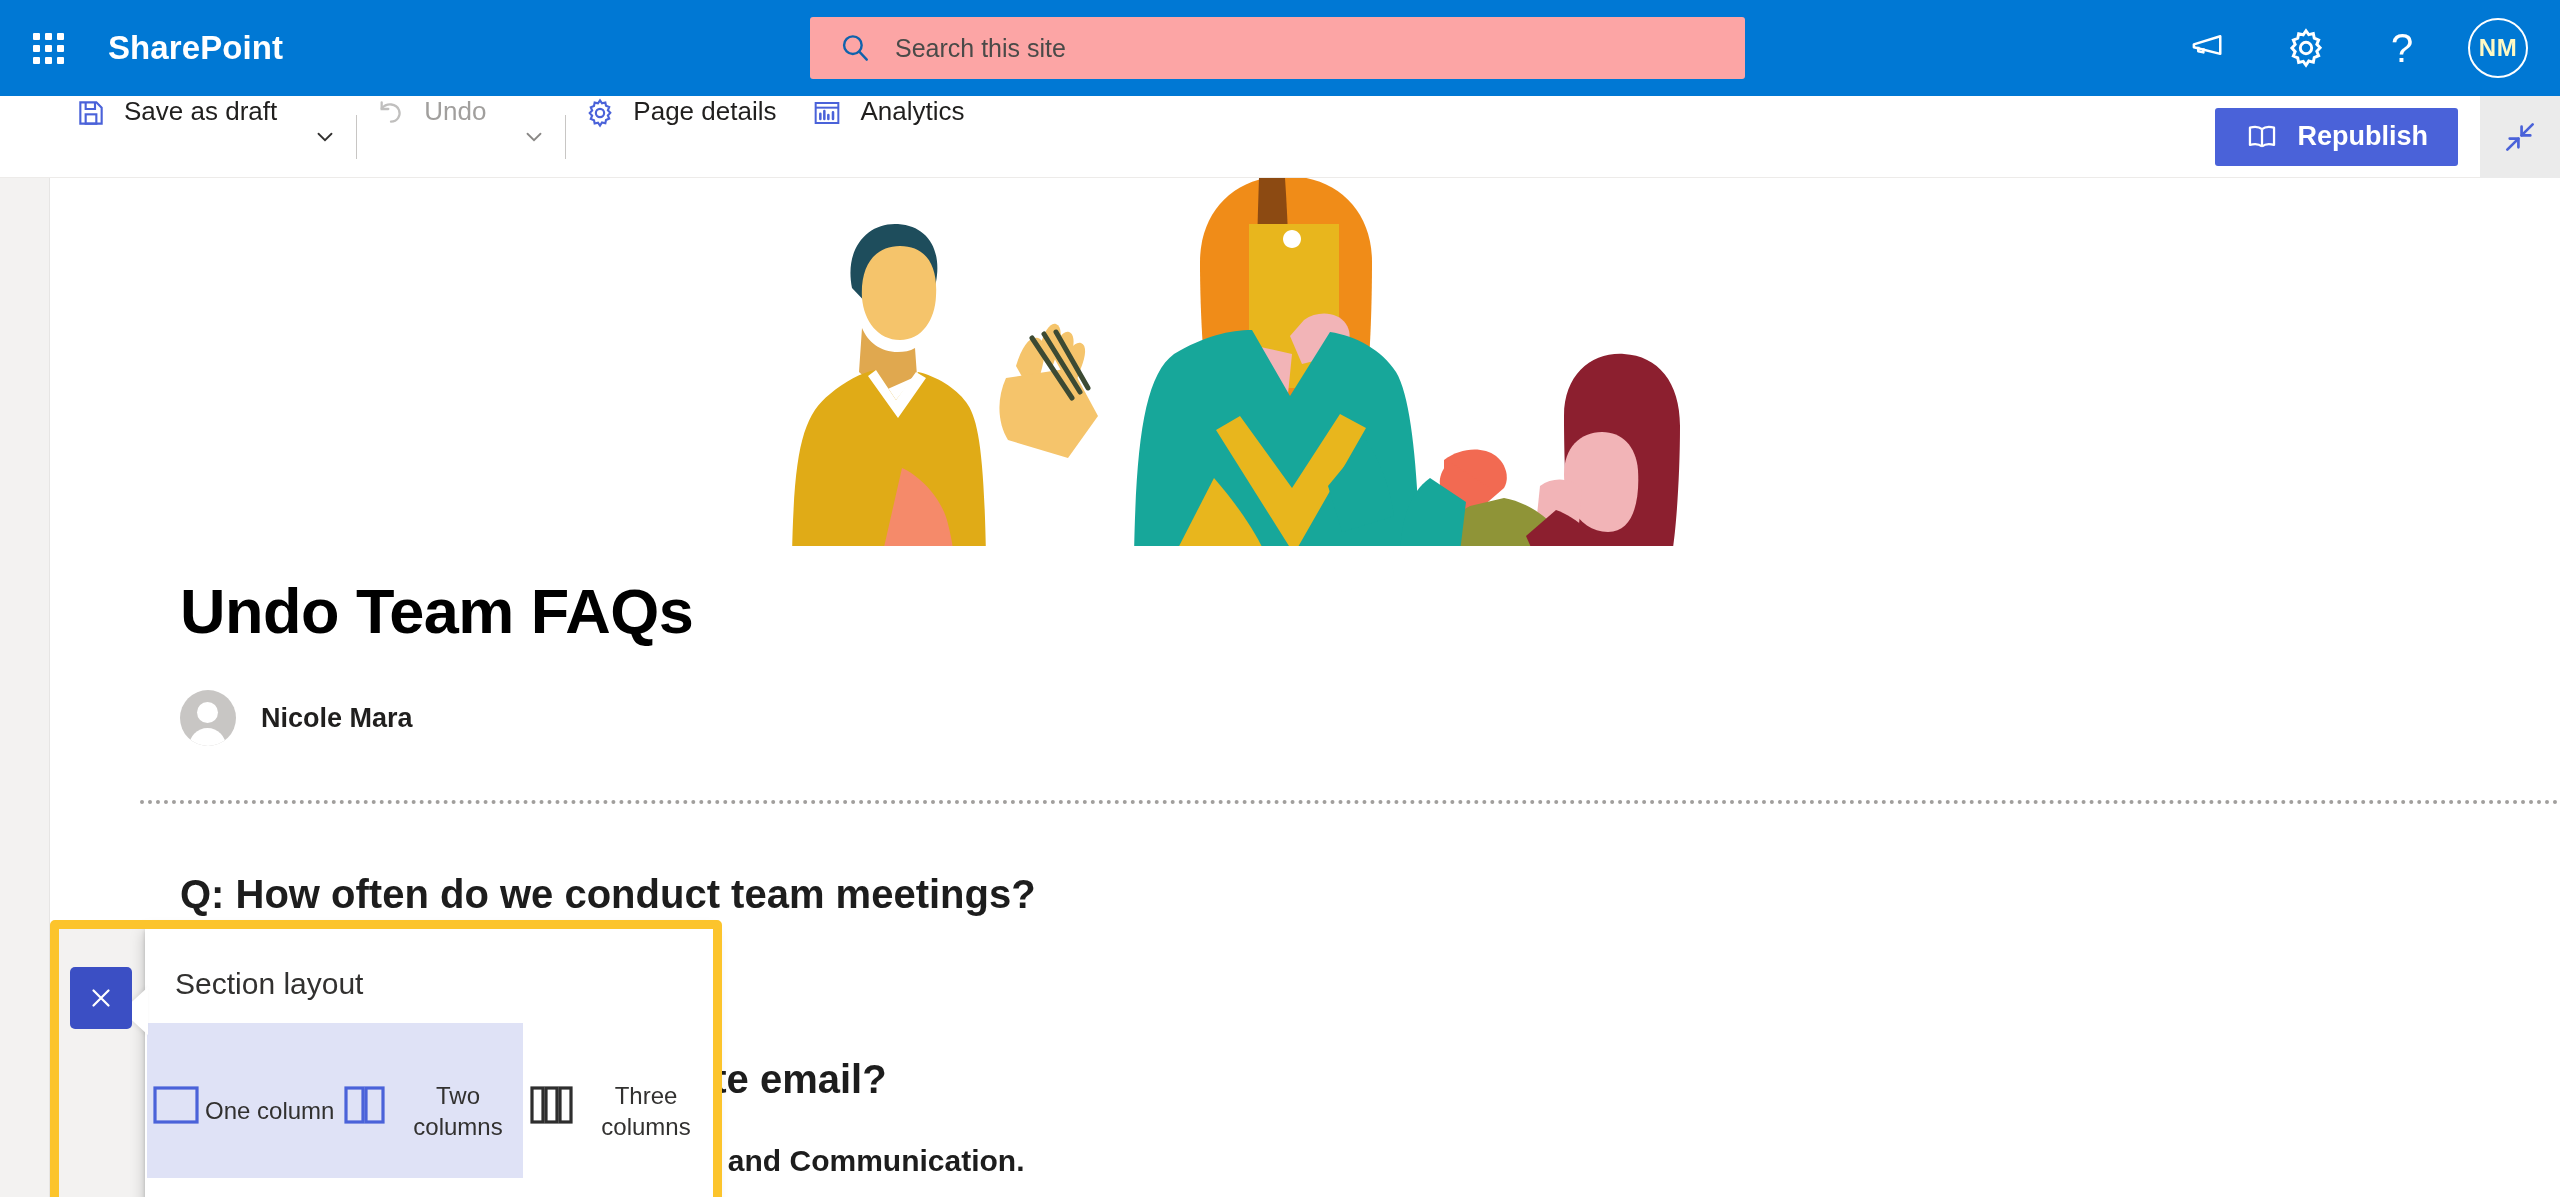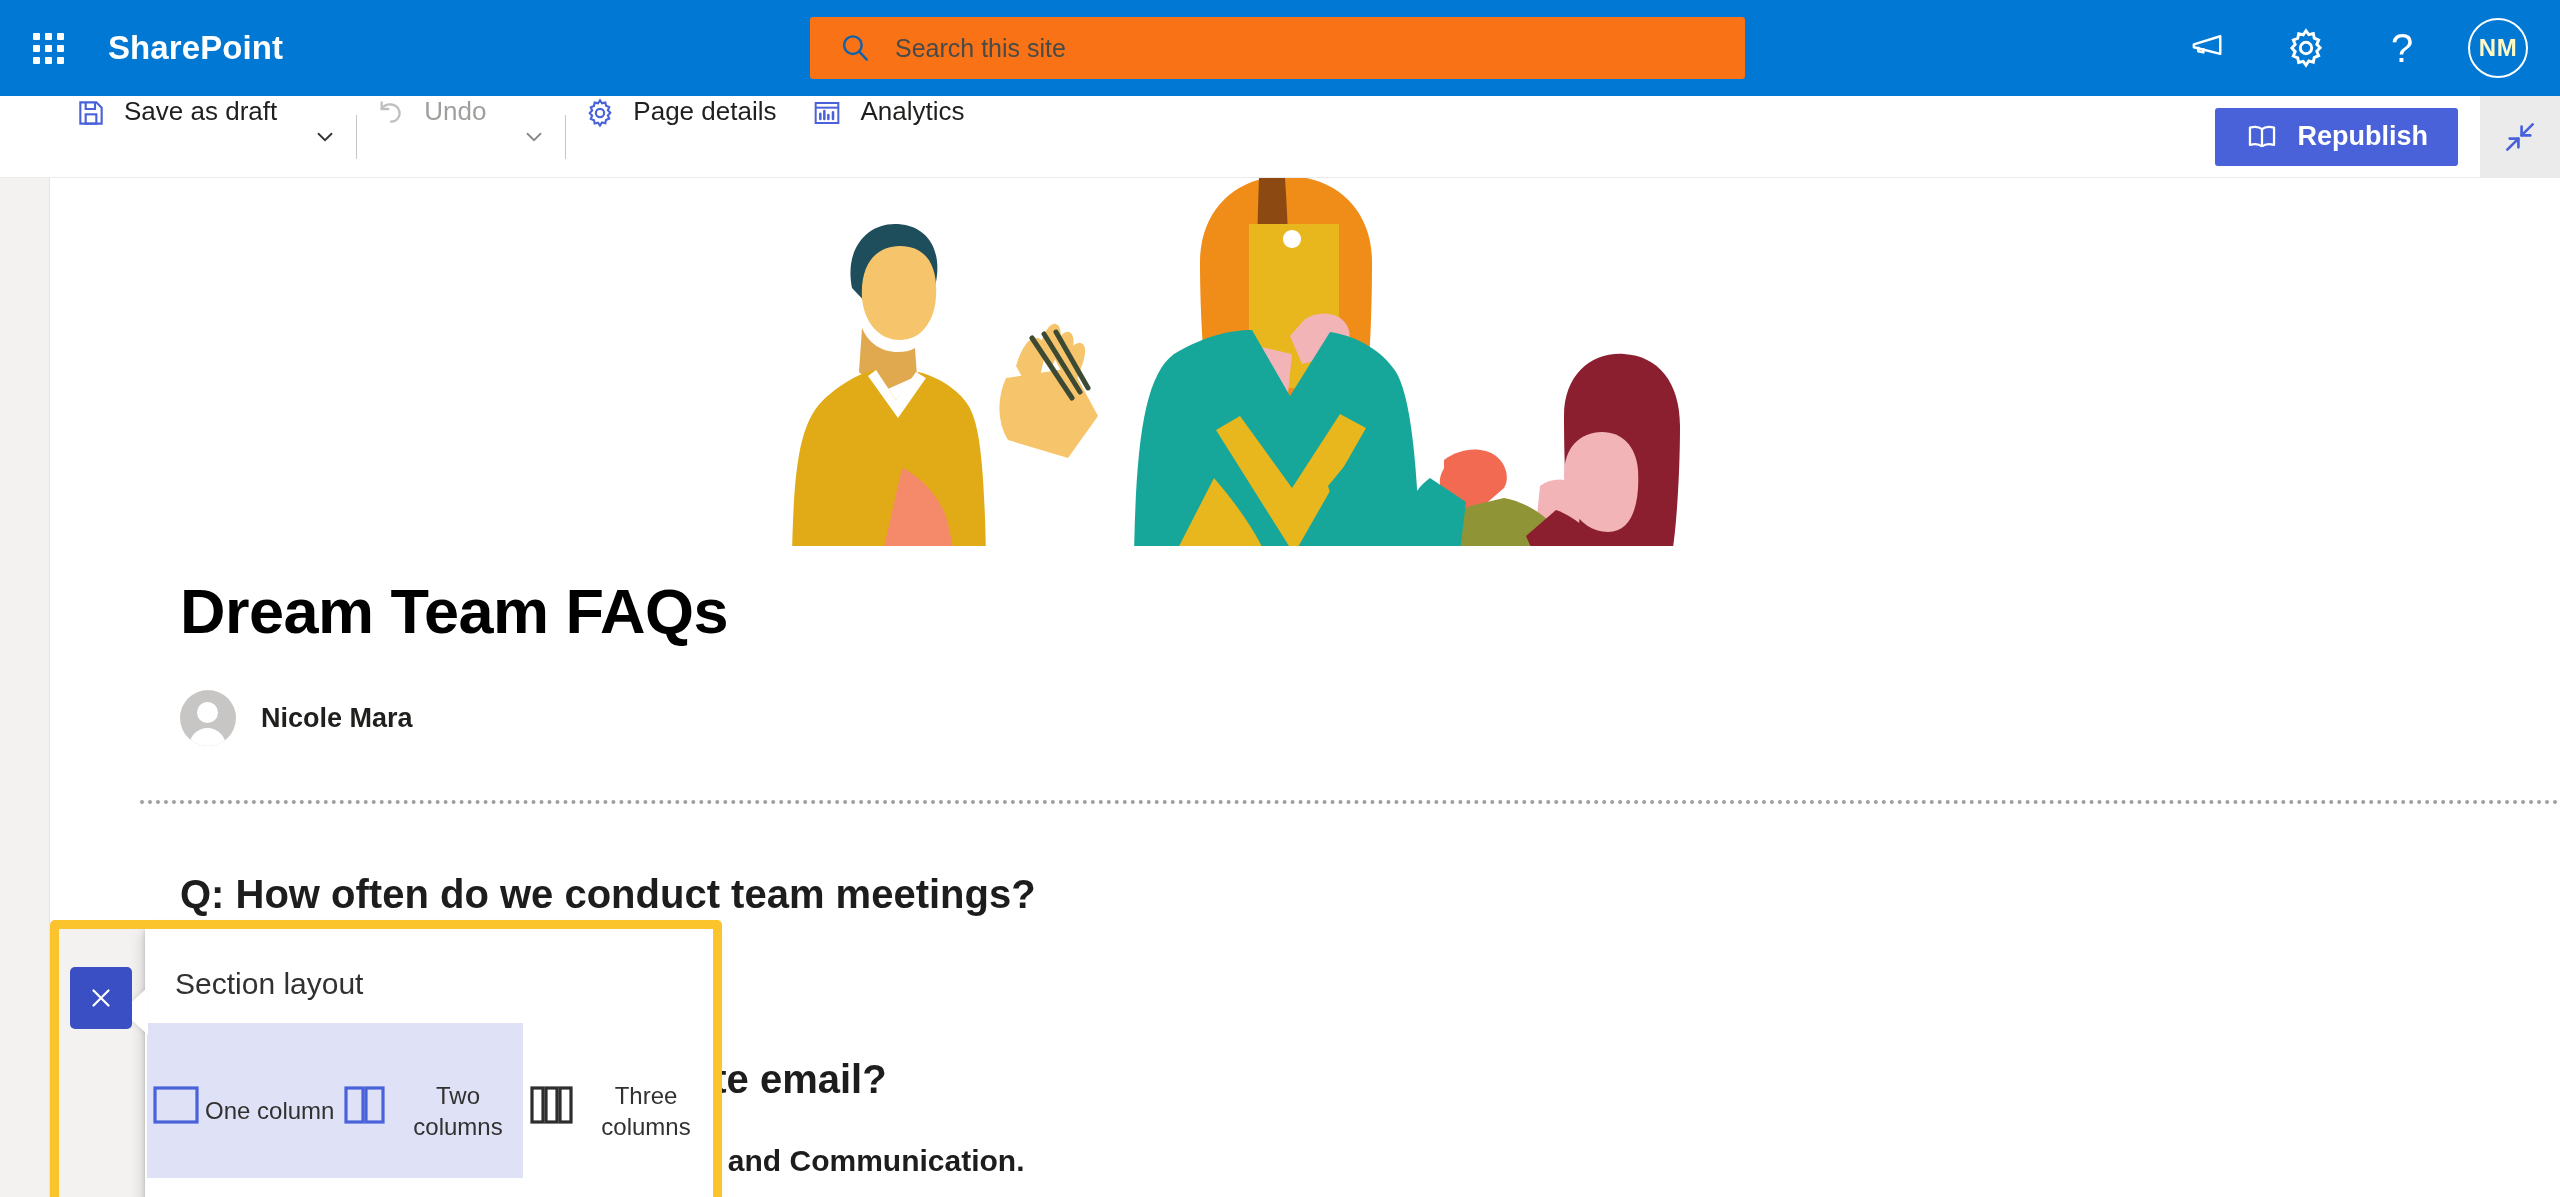--- a/index.html
+++ b/index.html
@@ -39,21 +39,21 @@
     font-size: 33px;
     font-weight: 600;
     letter-spacing: .1px;
     margin-left: 12px;
     white-space: nowrap;
     cursor: pointer;
   }
   .suite-search {
     position: absolute; left: 810px; top: 17px;
     width: 935px; height: 62px;
-    background: #f97316;
+    background: #fca5a5;
     border-radius: 3px;
     display: flex; align-items: center;
     padding-left: 28px;
     cursor: text;
   }
   .search-icon { width: 34px; height: 34px; flex: 0 0 34px; }
   .search-placeholder {
     font-size: 25px; color: #4a4a48;
     margin-left: 23px; white-space: nowrap;
   }
@@ -433,21 +433,21 @@
         <path d="M706 284c-10 8-14 22-6 32l20 24 26-30z" fill="#f26a52"></path>
         <path d="M760 320c22 4 44 18 54 34 12 18 16 44 18 70H684c2-54 14-82 42-96z" fill="#8f9437"></path>
         <path d="M812 332c28 10 46 34 52 62l-60 14-22-50z" fill="#8c1f2f"></path>
         <path d="M686 300c-20 14-28 40-30 74h60l6-50z" fill="#17a79a"></path>
 
         <rect x="0" y="368" width="1010" height="10" fill="#ffffff"></rect>
       </svg>
     </div>
 
     <div class="title-block">
-      <div class="page-title">Dream Team FAQs</div>
+      <div class="page-title">Undo Team FAQs</div>
       <div class="byline">
         <div class="byline-avatar">
           <span class="head"></span>
             <span class="body"></span>
         </div>
         <div class="byline-name">Nicole Mara</div>
       </div>
     </div>
 
     <div class="section-divider"></div>

